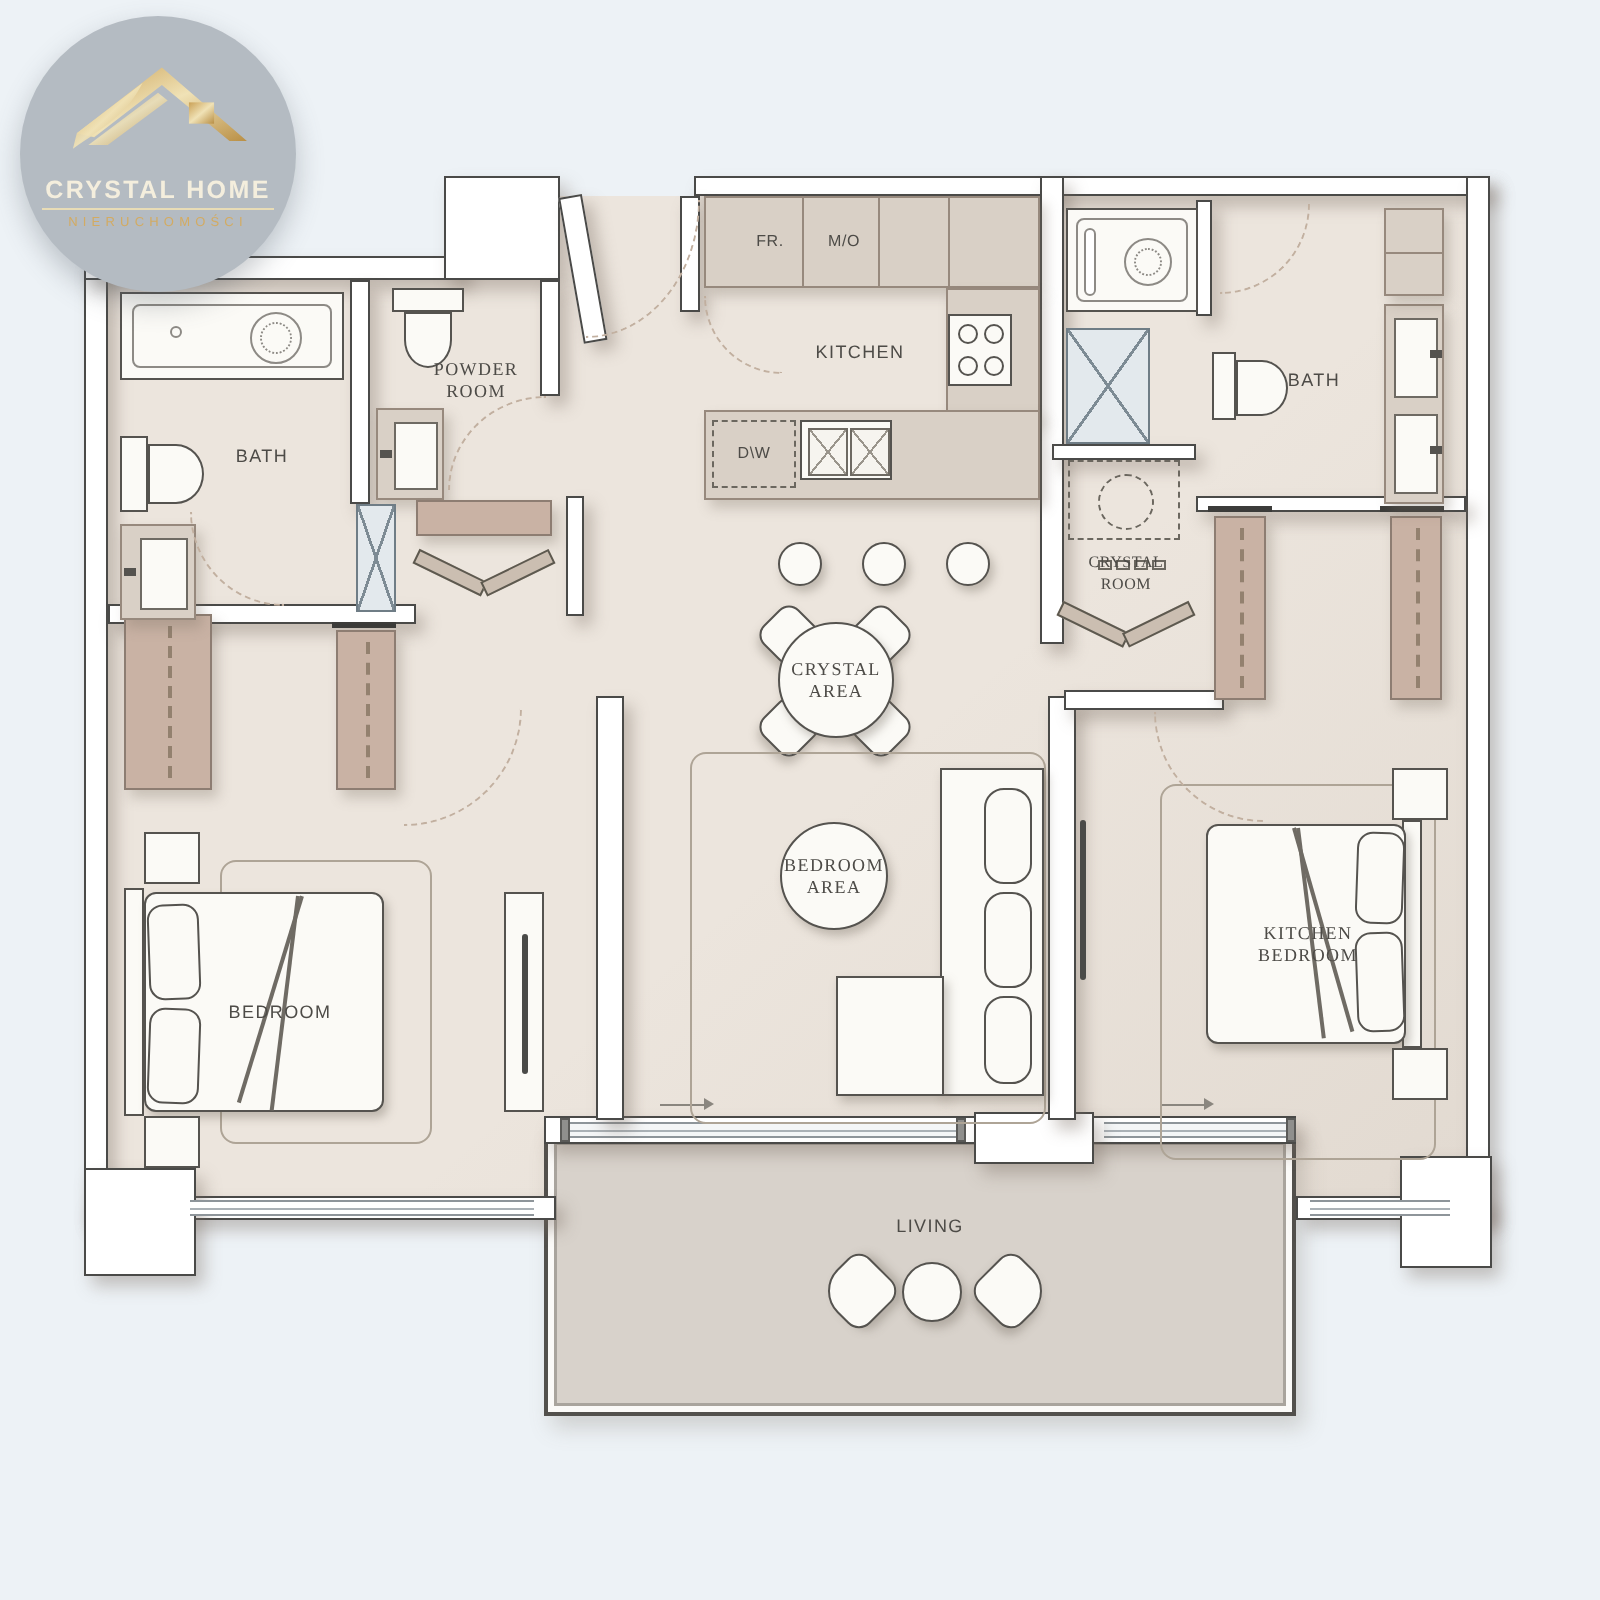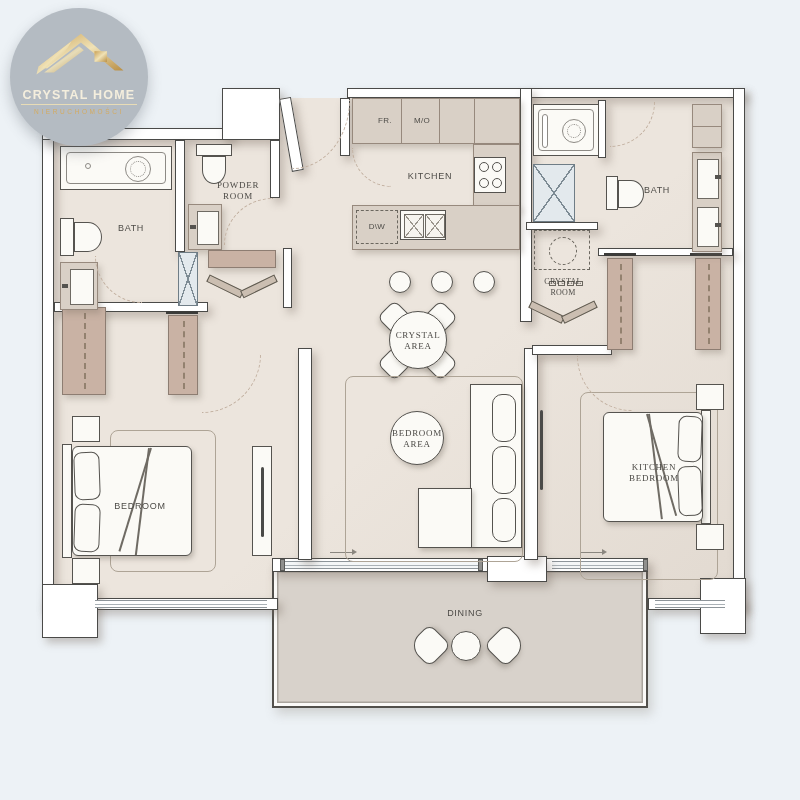--- a/index.html
+++ b/index.html
@@ -71,21 +71,21 @@
   .tinyrow span{display:inline-block;width:7px;height:5px;border:1px solid #6b675f;margin:0 1px;box-sizing:border-box;}
 </style>
 </head>
 <body>
 
 <div class="abs floor" style="left:54px;top:140px;width:679px;height:458px;background:linear-gradient(318deg, rgba(153,137,120,.12), rgba(153,137,120,0) 45%),#ece5dd;"></div>
 <div class="abs floor" style="left:232px;top:98px;width:501px;height:42px;"></div>
 
 <div class="abs" style="left:272px;top:566px;width:376px;height:142px;background:#d8d2cb;border:2px solid #52504c;
             box-shadow:inset 0 0 0 3px #fbfaf8, inset 0 0 0 4.5px #a9a49d, 4px 6px 10px rgba(120,110,100,.25);"></div>
-<div class="lbl" style="left:465px;top:613px;">DINING</div>
+<div class="lbl" style="left:465px;top:613px;">LIVING</div>
 <div class="abs fur" style="left:414px;top:630px;width:31px;height:31px;transform:rotate(-45deg);border-radius:50% 8px 8px 8px;"></div>
 <div class="abs fur circle" style="left:451px;top:631px;width:30px;height:30px;"></div>
 <div class="abs fur" style="left:490px;top:630px;width:31px;height:31px;transform:rotate(45deg);border-radius:8px 50% 8px 8px;"></div>
 
 <div class="abs wall" style="left:42px;top:128px;width:12px;height:482px;"></div>
 <div class="abs wall" style="left:42px;top:128px;width:190px;height:12px;"></div>
 <div class="abs wall" style="left:222px;top:88px;width:58px;height:52px;"></div>
 <div class="abs wall" style="left:347px;top:88px;width:398px;height:10px;"></div>
 <div class="abs wall" style="left:733px;top:88px;width:12px;height:522px;"></div>
 <div class="abs wall" style="left:42px;top:598px;width:236px;height:12px;"></div>

